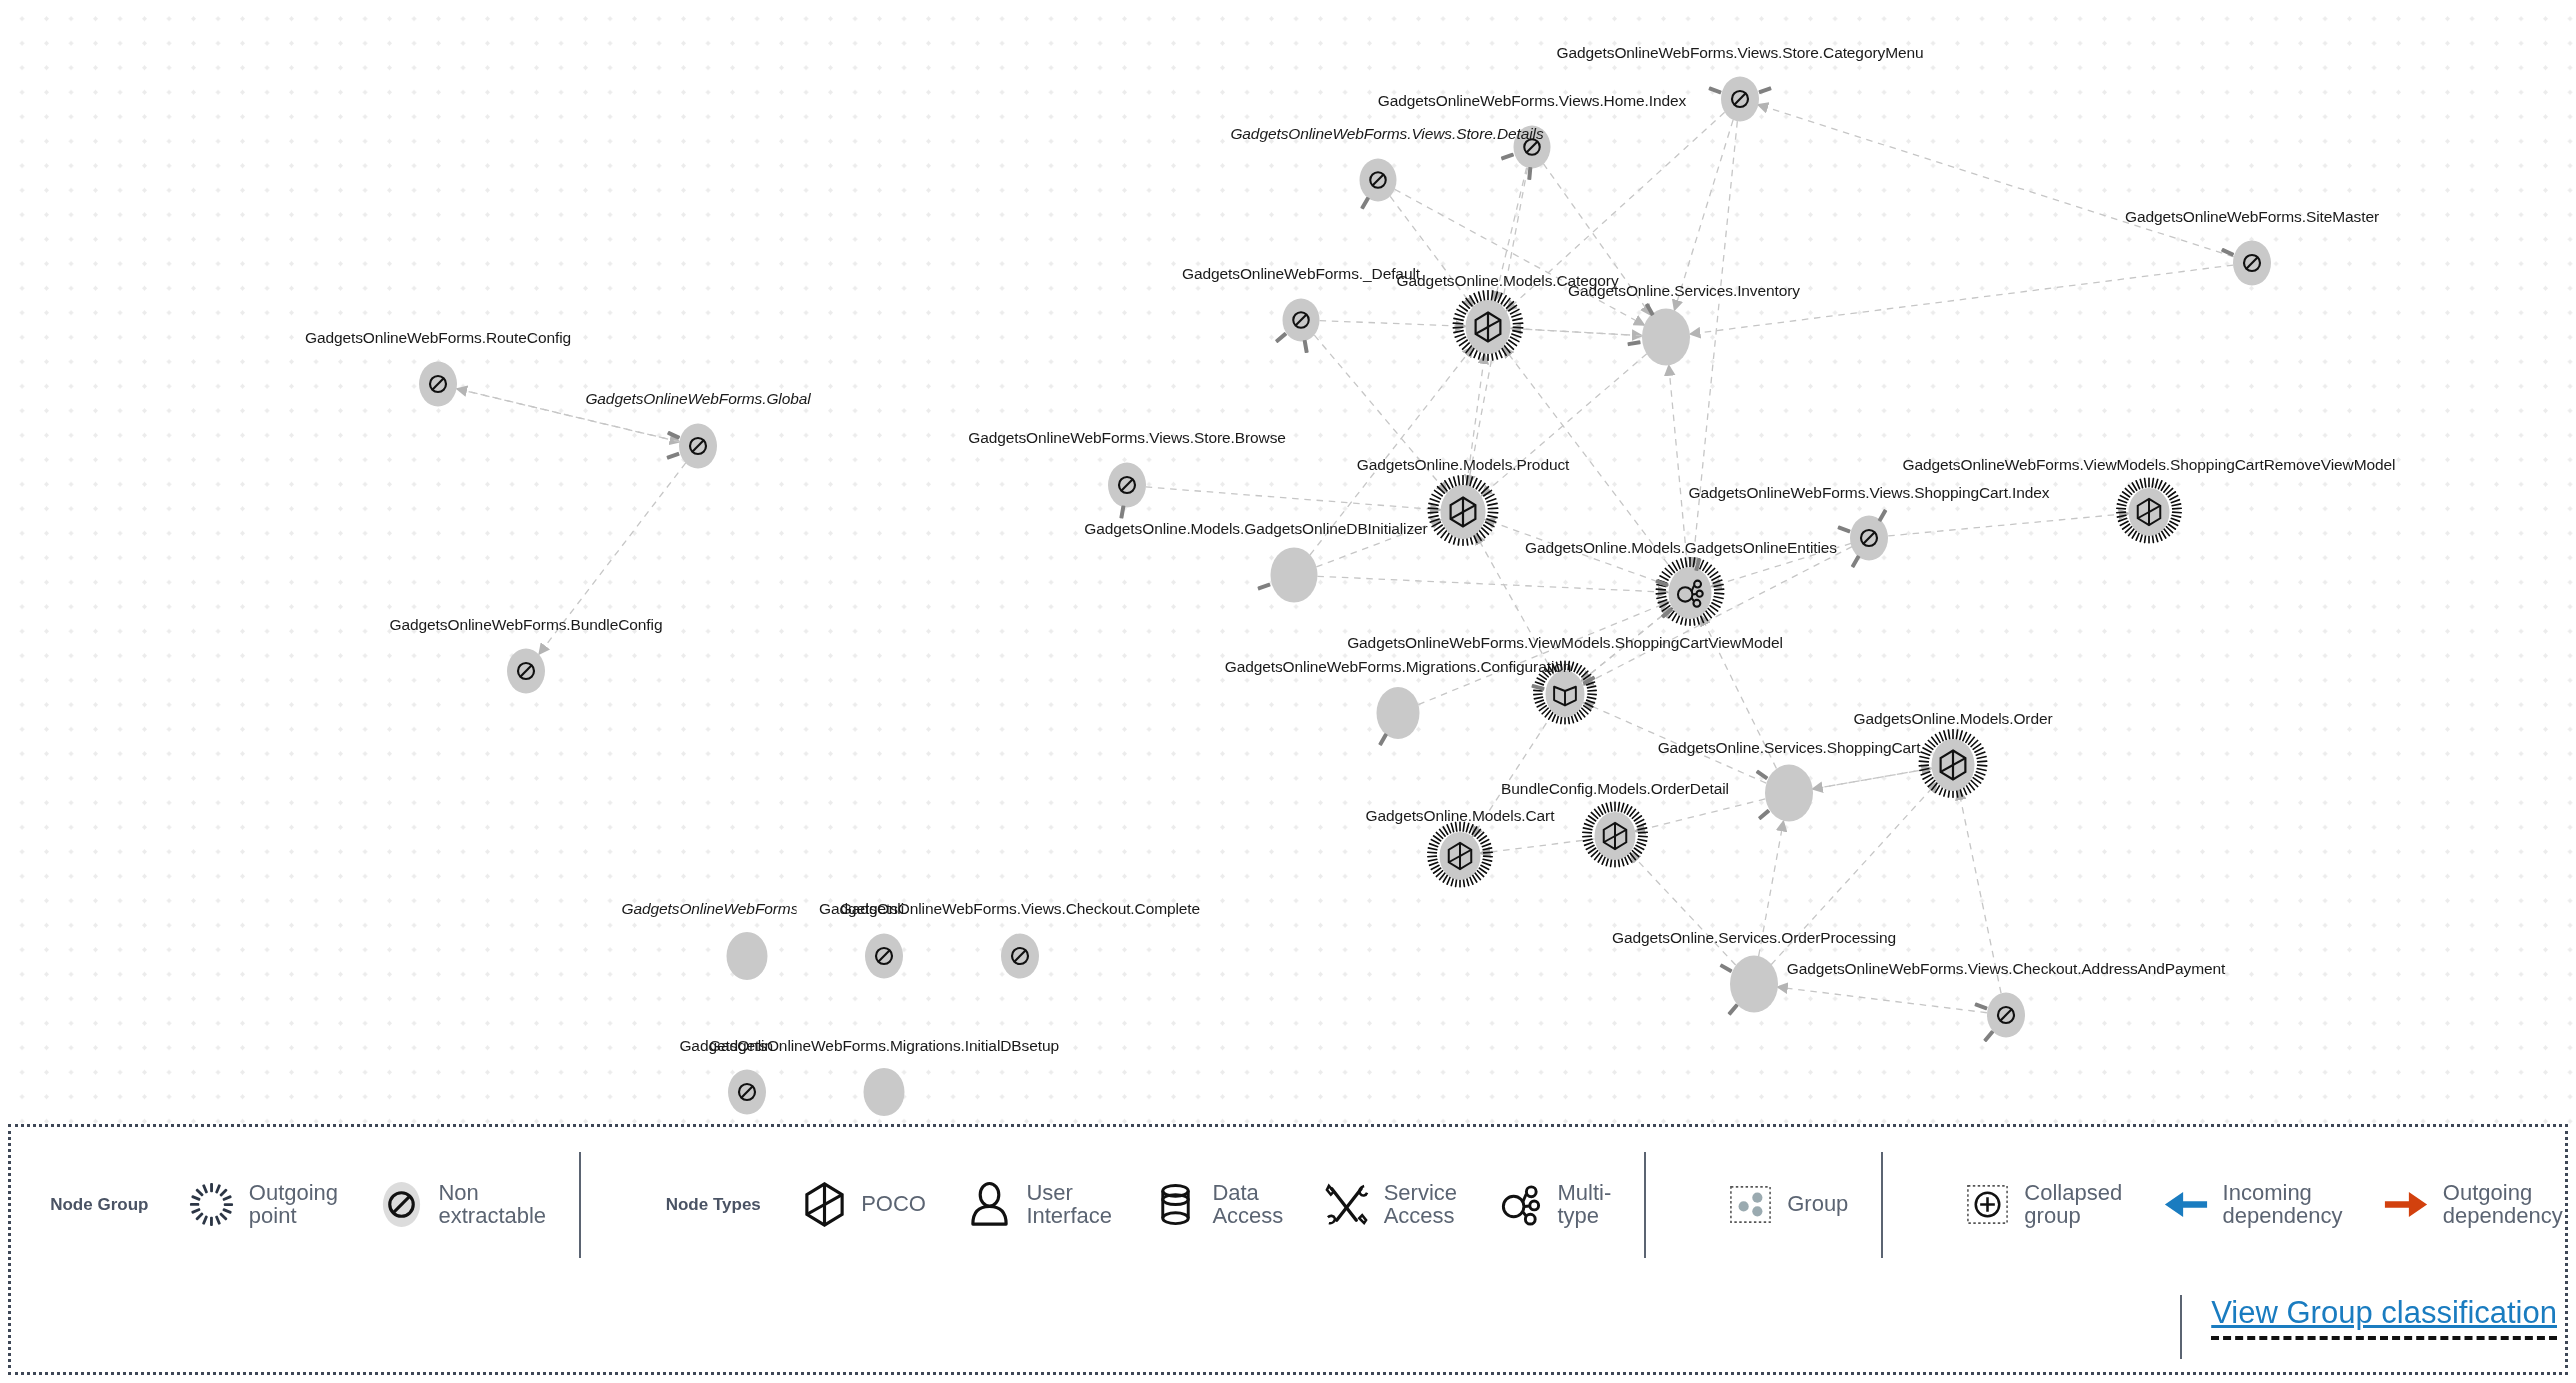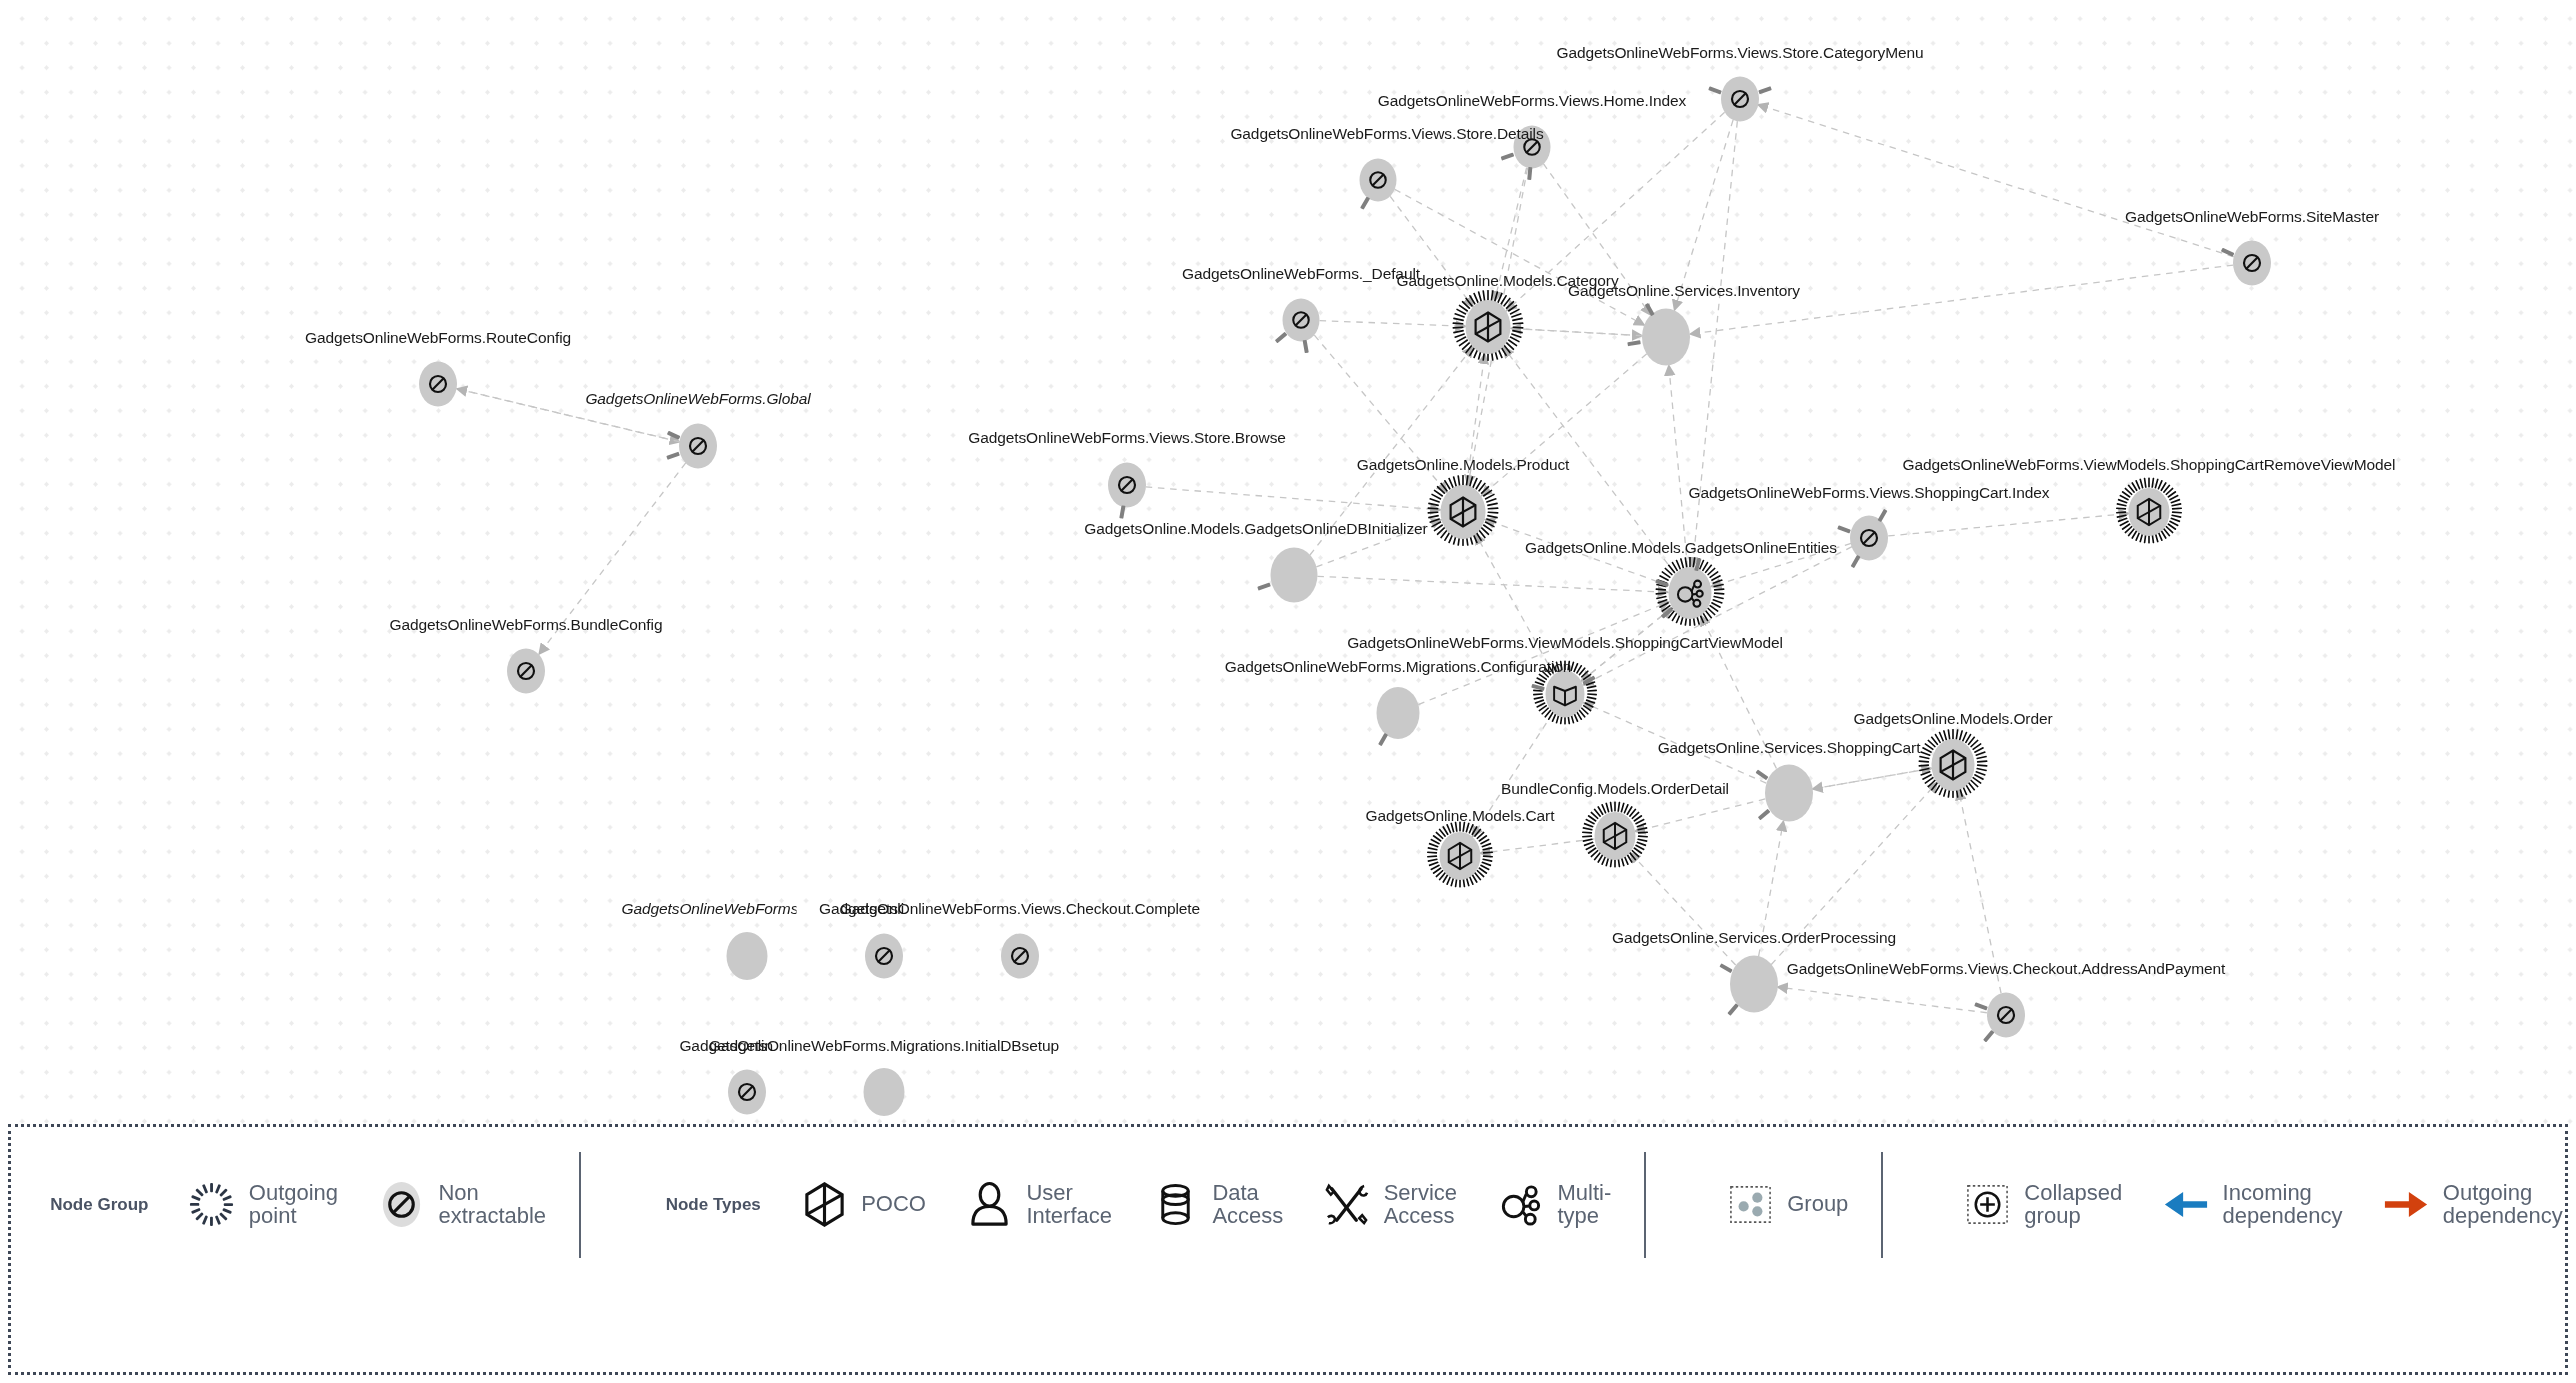--- a/index.html
+++ b/index.html
@@ -163,21 +163,21 @@
         </div>
         <div class="node" style="left: 1378px; top: 180px;">
           <div class="blob" style="width:37px;height:43px;"></div>
           <div class="glyph">
             <svg width="31" height="31" viewBox="0 0 48 48" xmlns="http://www.w3.org/2000/svg">
               <circle cx="24" cy="24" r="12" fill="none" stroke="#111" stroke-width="3.2"></circle>
               <path d="M15.5 32.5 L32.5 15.5" stroke="#111" stroke-width="3.2"></path>
             </svg>
           </div>
           <div class="tick" style="left:50%;top:50%;width:4.1px;height:13px;margin-left:-2px;margin-top:-6.5px;transform:translate(-13px,22.6px) rotate(210deg);"></div>
-          <div class="lbl" style="left:50%;top:50%;transform:translate(calc(-50% + 9px), calc(-50% + -46px));">GadgetsOnlineWebForms.Views.Store.Details</div>
+          <div class="lbl" style="left:50%;top:50%;transform:translate(calc(-50% + 9px), calc(-50% + -46px));font-style:italic;">GadgetsOnlineWebForms.Views.Store.Details</div>
         </div>
         <div class="node" style="left: 2252px; top: 263px;">
           <div class="blob" style="width:38px;height:45px;"></div>
           <div class="glyph">
             <svg width="32" height="32" viewBox="0 0 48 48" xmlns="http://www.w3.org/2000/svg">
               <circle cx="24" cy="24" r="12" fill="none" stroke="#111" stroke-width="3.2"></circle>
               <path d="M15.5 32.5 L32.5 15.5" stroke="#111" stroke-width="3.2"></path>
             </svg>
           </div>
           <div class="tick" style="left:50%;top:50%;width:4.1px;height:13px;margin-left:-2px;margin-top:-6.5px;transform:translate(-24.4px,-11.3px) rotate(295deg);"></div>
@@ -970,16 +970,20 @@
                   <path d="M2 13.5 L27 13.5 L27 4 L46 17 L27 30 L27 20.5 L2 20.5 Z" fill="#d2410e"></path>
                 </g>
               </svg>
             </span>
             <span class="lg-label">Outgoing
 dependency</span>
           </div>
         </div>
       </div>
 
+    <div id="link-wrap">
+      <div id="link-bar"></div>
+      <a id="vgc" href="#">View Group classification</a>
+    </div>
   </div>
 
 </div>
 
 
 </body></html>

